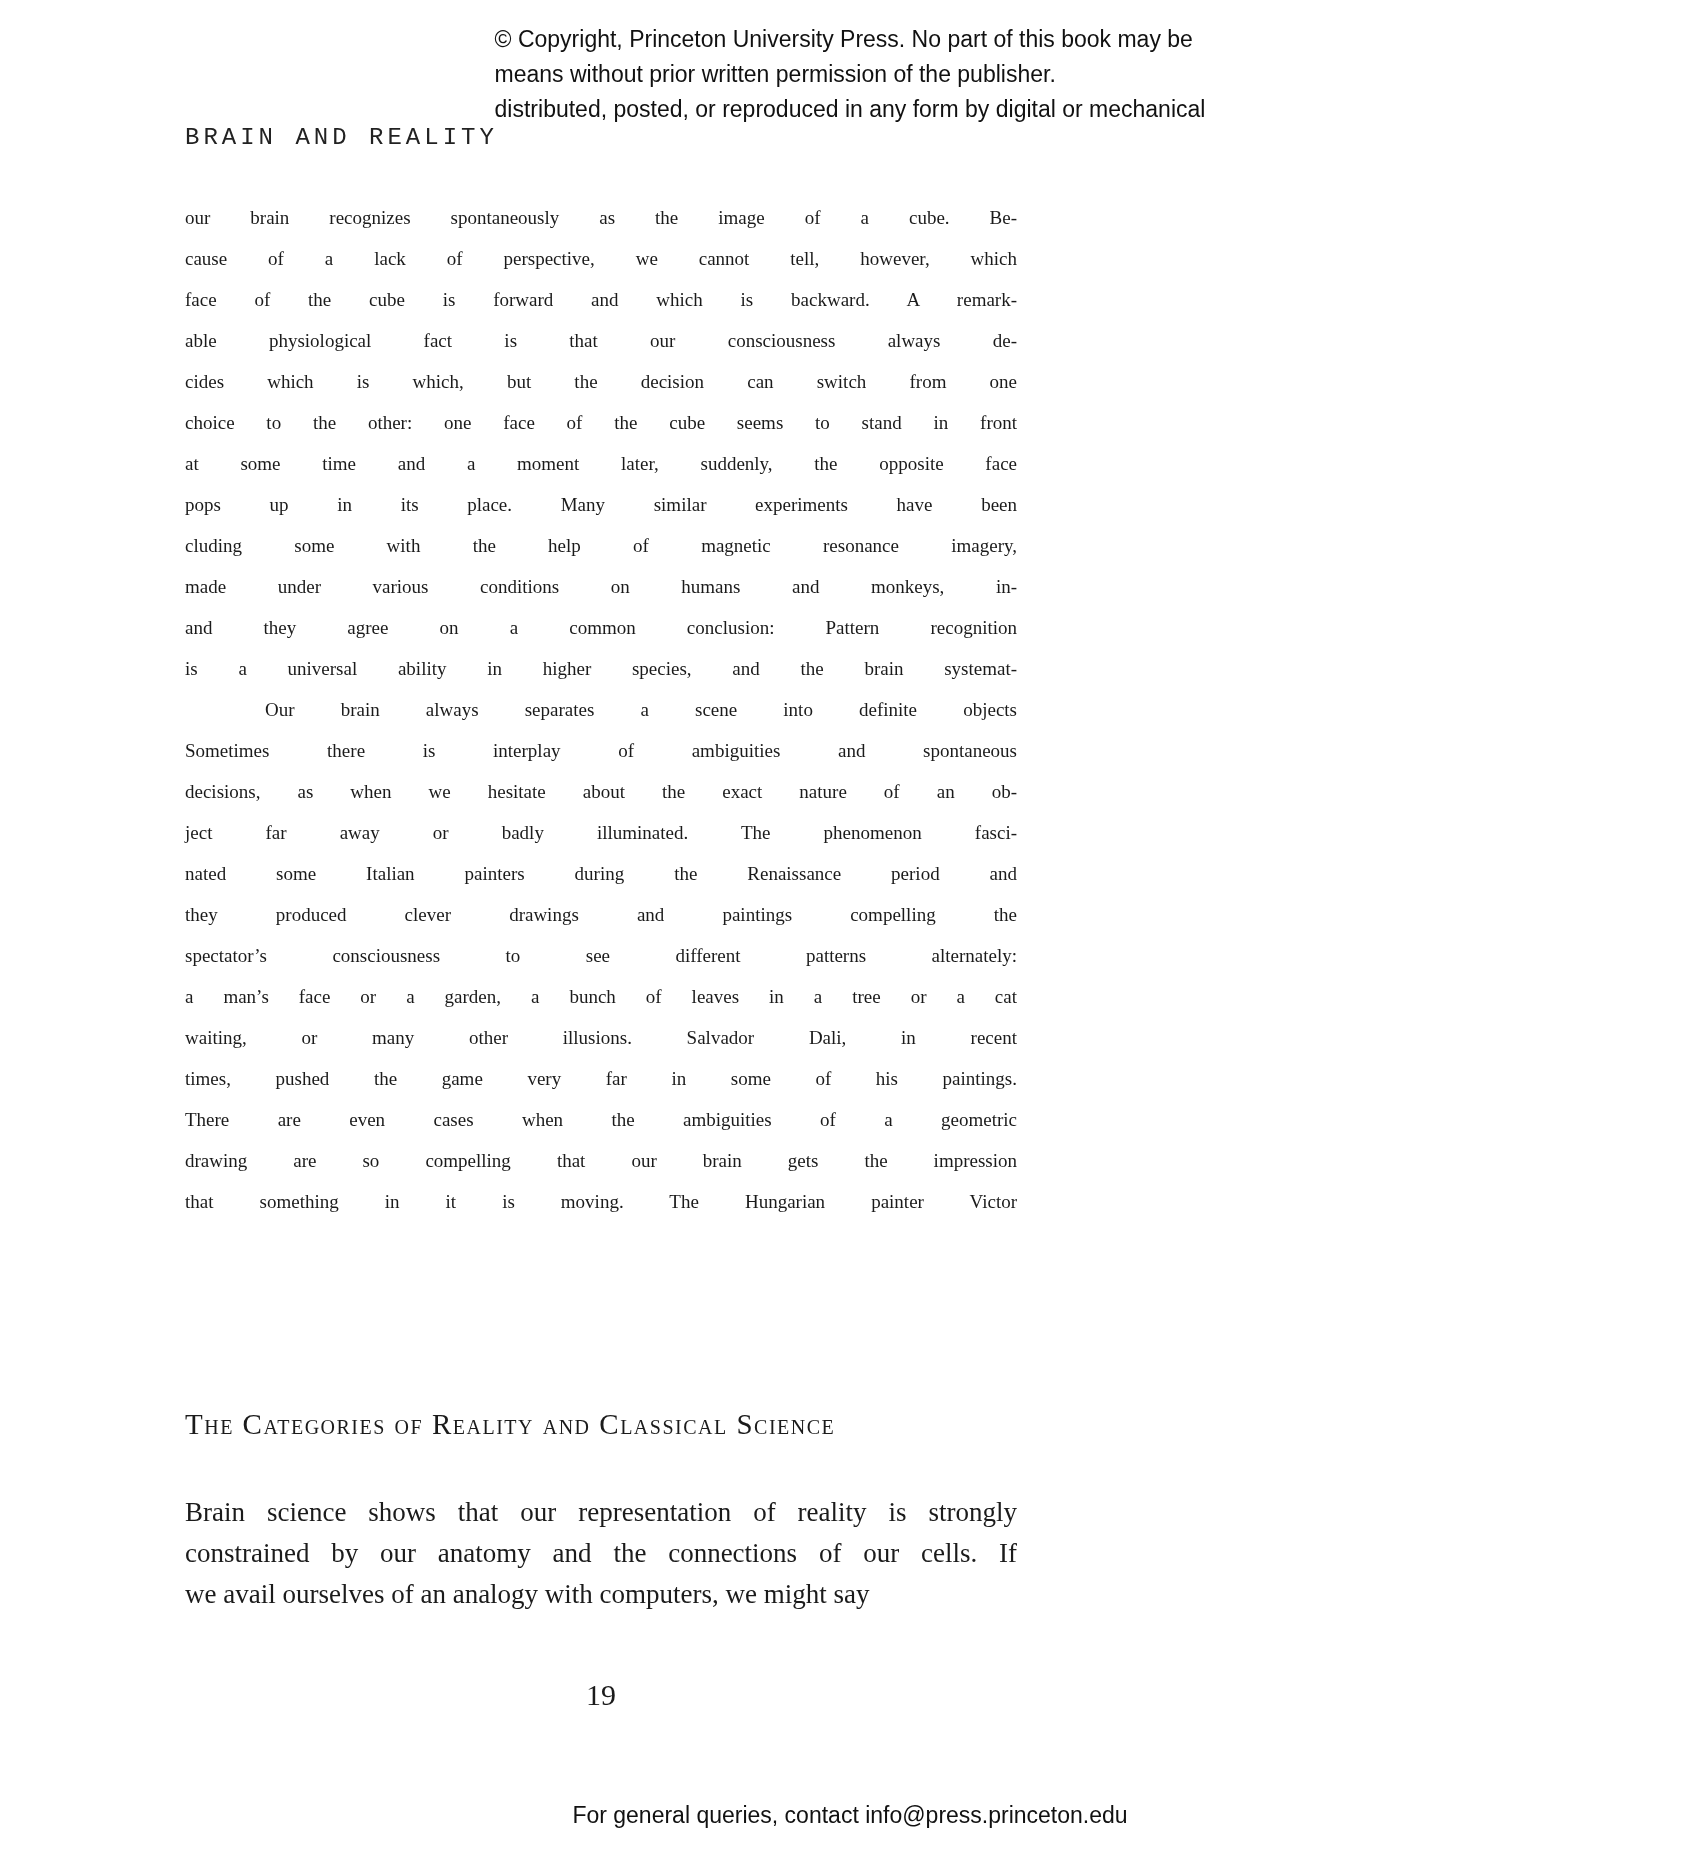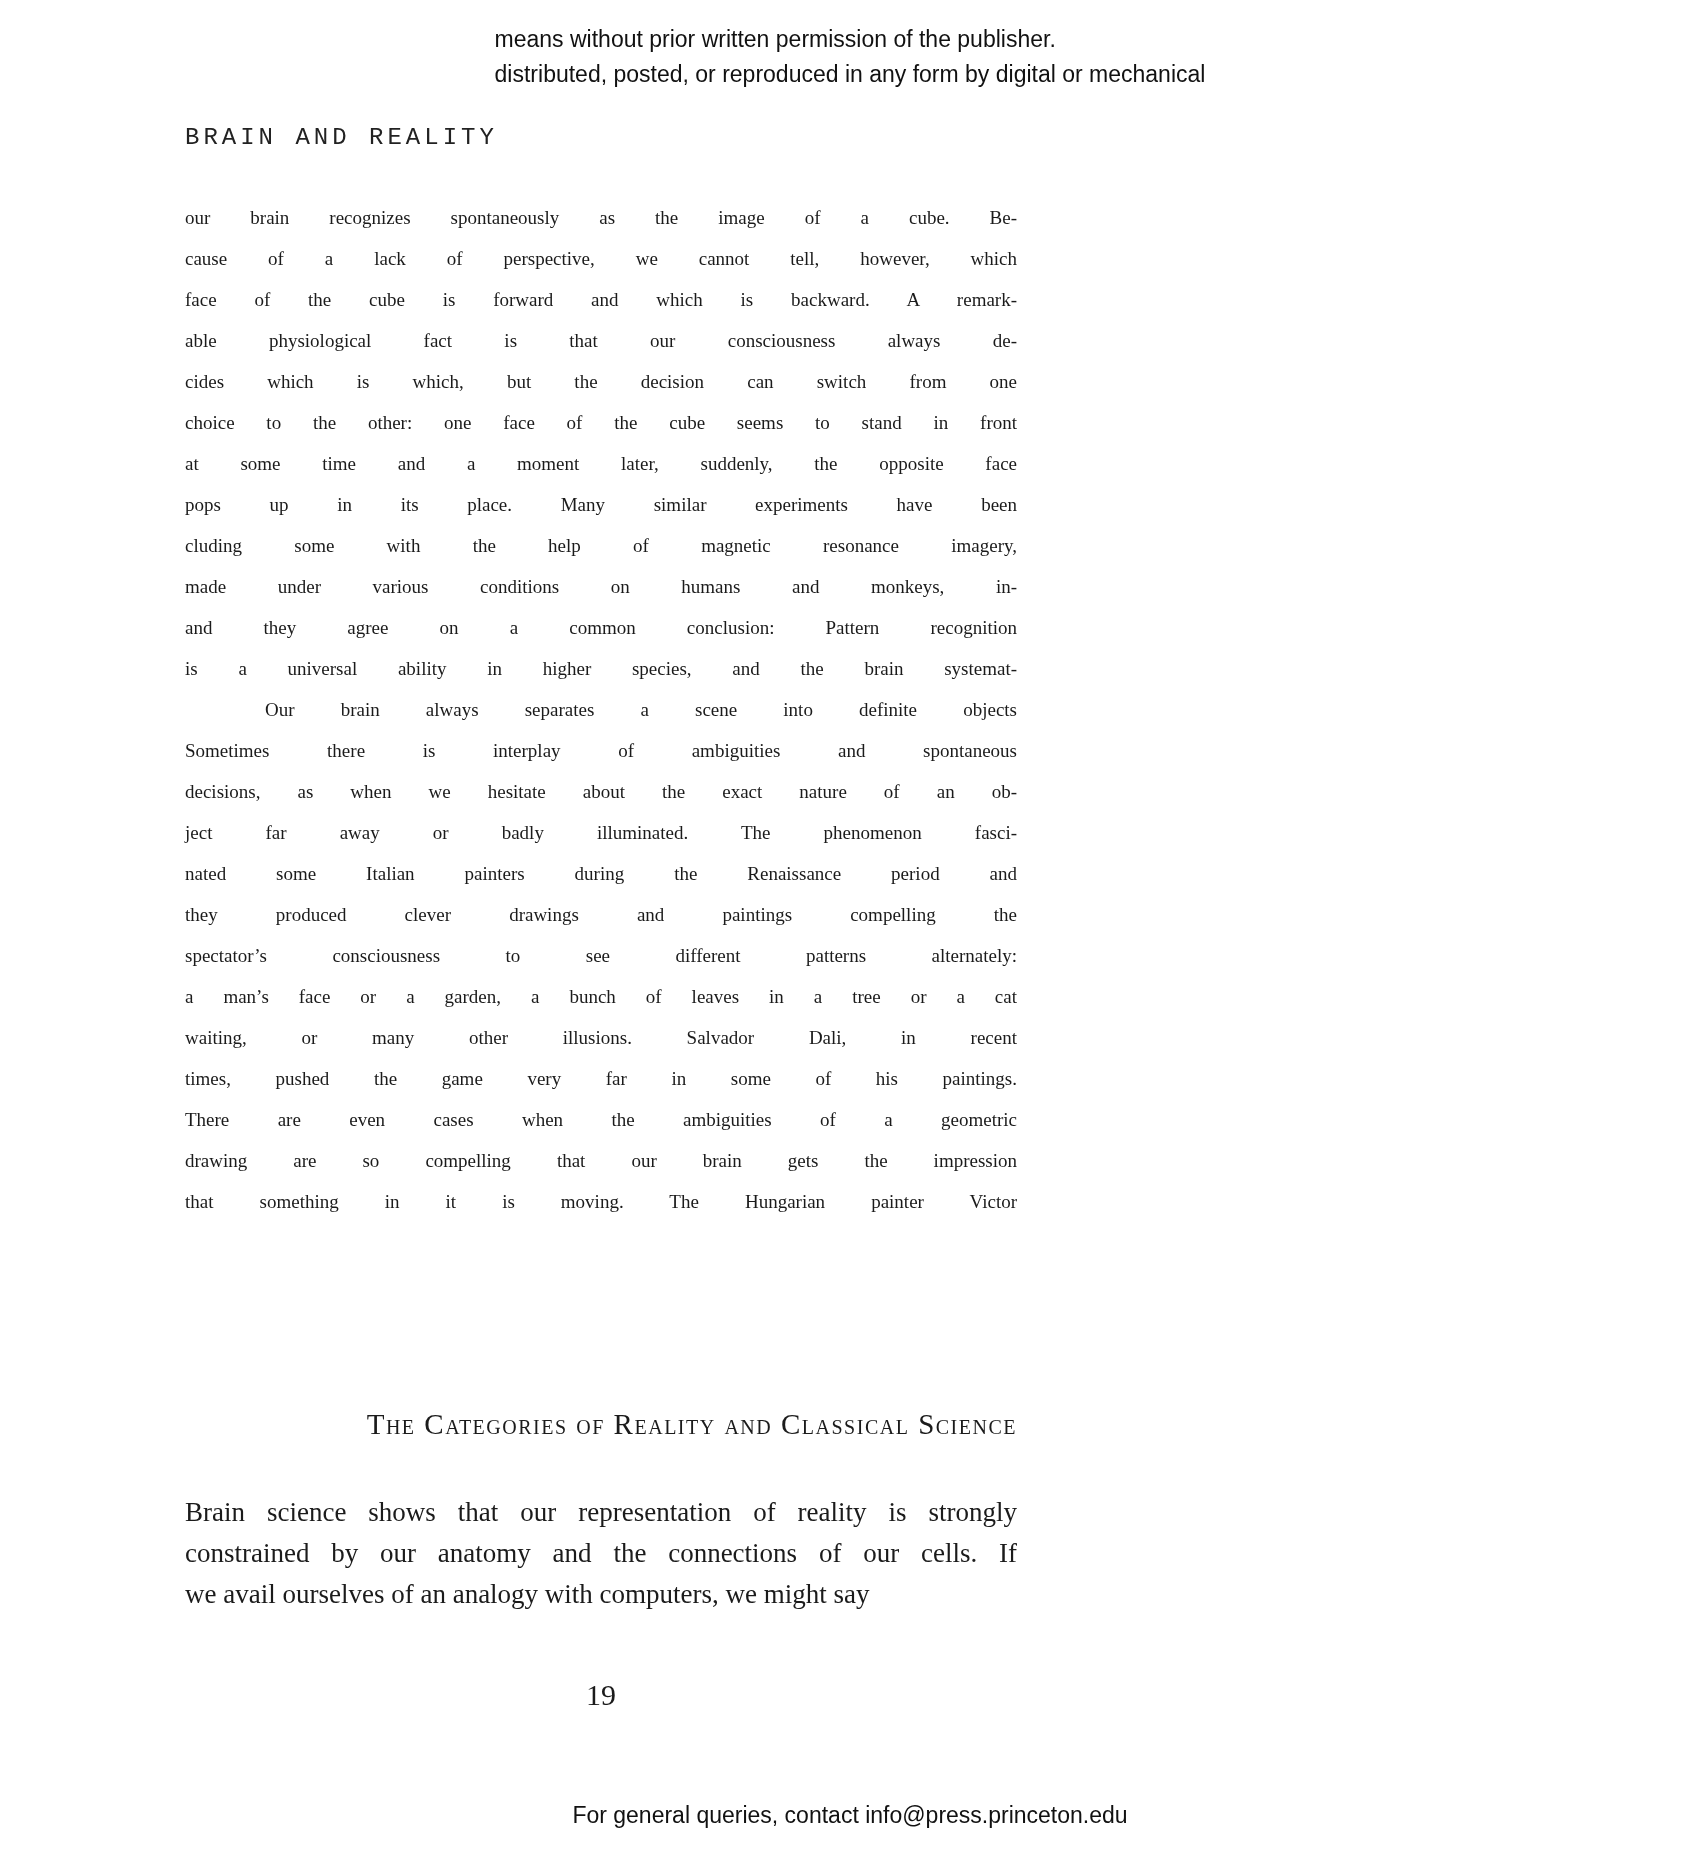--- a/index.html
+++ b/index.html
@@ -67,21 +67,21 @@
     text-indent: 80px;
   }
   
   .section-heading {
     position: absolute;
     top: 1402px;
     left: 185px;
     width: 832px;
     height: 45px;
     line-height: 45px;
-    text-align: right;
+    text-align: left;
     font-family: "Liberation Serif", "DejaVu Serif", serif;
     font-variant: small-caps;
     font-size: 29px;
     letter-spacing: 1.5px;
     color: #1b1b1b;
   }
   
   .para-three {
     position: absolute;
     top: 1492px;
@@ -115,20 +115,21 @@
     color: #111111;
   }
 </style>
 </head>
 <body>
 
 <div class="page">
 
   <div class="copyright-wrap">
     <div class="copyright-block">
+      <div>© Copyright, Princeton University Press. No part of this book may be</div>
       <div>means without prior written permission of the publisher.</div>
       <div>distributed, posted, or reproduced in any form by digital or mechanical</div>
     </div>
   </div>
 
   <div class="running-head">BRAIN AND REALITY</div>
 
   <div class="body-text">
     <div>
       <div class="bline">our brain recognizes spontaneously as the image of a cube. Be-</div>

